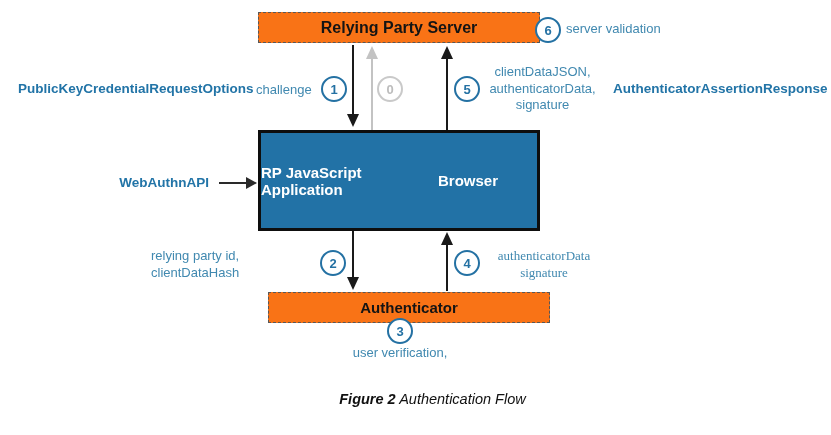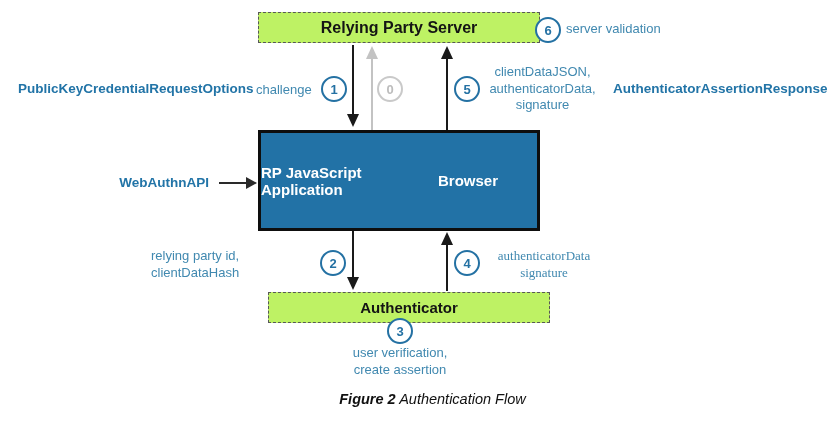--- a/index.html
+++ b/index.html
@@ -2,21 +2,21 @@
 <html><head>
 <meta charset="utf-8">
 <style>
   html,body{margin:0;padding:0;background:#fff;}
   .canvas{
     position:relative;width:831px;height:435px;background:#ffffff;overflow:hidden;
     font-family:"Liberation Sans","DejaVu Sans",sans-serif;
   }
   
   .dashedbox{
-    position:absolute;border:1.5px dashed #585858;background:#bef264;
+    position:absolute;border:1.5px dashed #585858;background:#f97316;
     display:flex;align-items:center;justify-content:center;box-sizing:border-box;
   }
   .dashedbox .title{font-weight:bold;color:#141414;}
   .server-box{left:258px;top:12px;width:282px;height:31px;}
   .server-box .title{font-size:16px;}
   .auth-box{left:268px;top:292px;width:282px;height:31px;}
   .auth-box .title{font-size:15px;}
   .bluebox{
     position:absolute;left:258px;top:130px;width:282px;height:101px;
     background:#2272a6;border:3px solid #0e0e0e;box-sizing:border-box;
@@ -145,20 +145,19 @@
 
   <div class="dashedbox auth-box">
     <span class="title">Authenticator</span>
   </div>
 
   <div class="step" style="left:387px;top:318px;">
     <span>3</span>
   </div>
   <div class="lbl center" style="left:330px;top:345px;width:140px;">
     <div>user verification,</div>
-    <div>create assertion</div>
   </div>
 
   <div class="caption">
     <span class="fig">Figure 2</span><span> Authentication Flow</span>
   </div>
 
 </div>
 
 </body></html>

